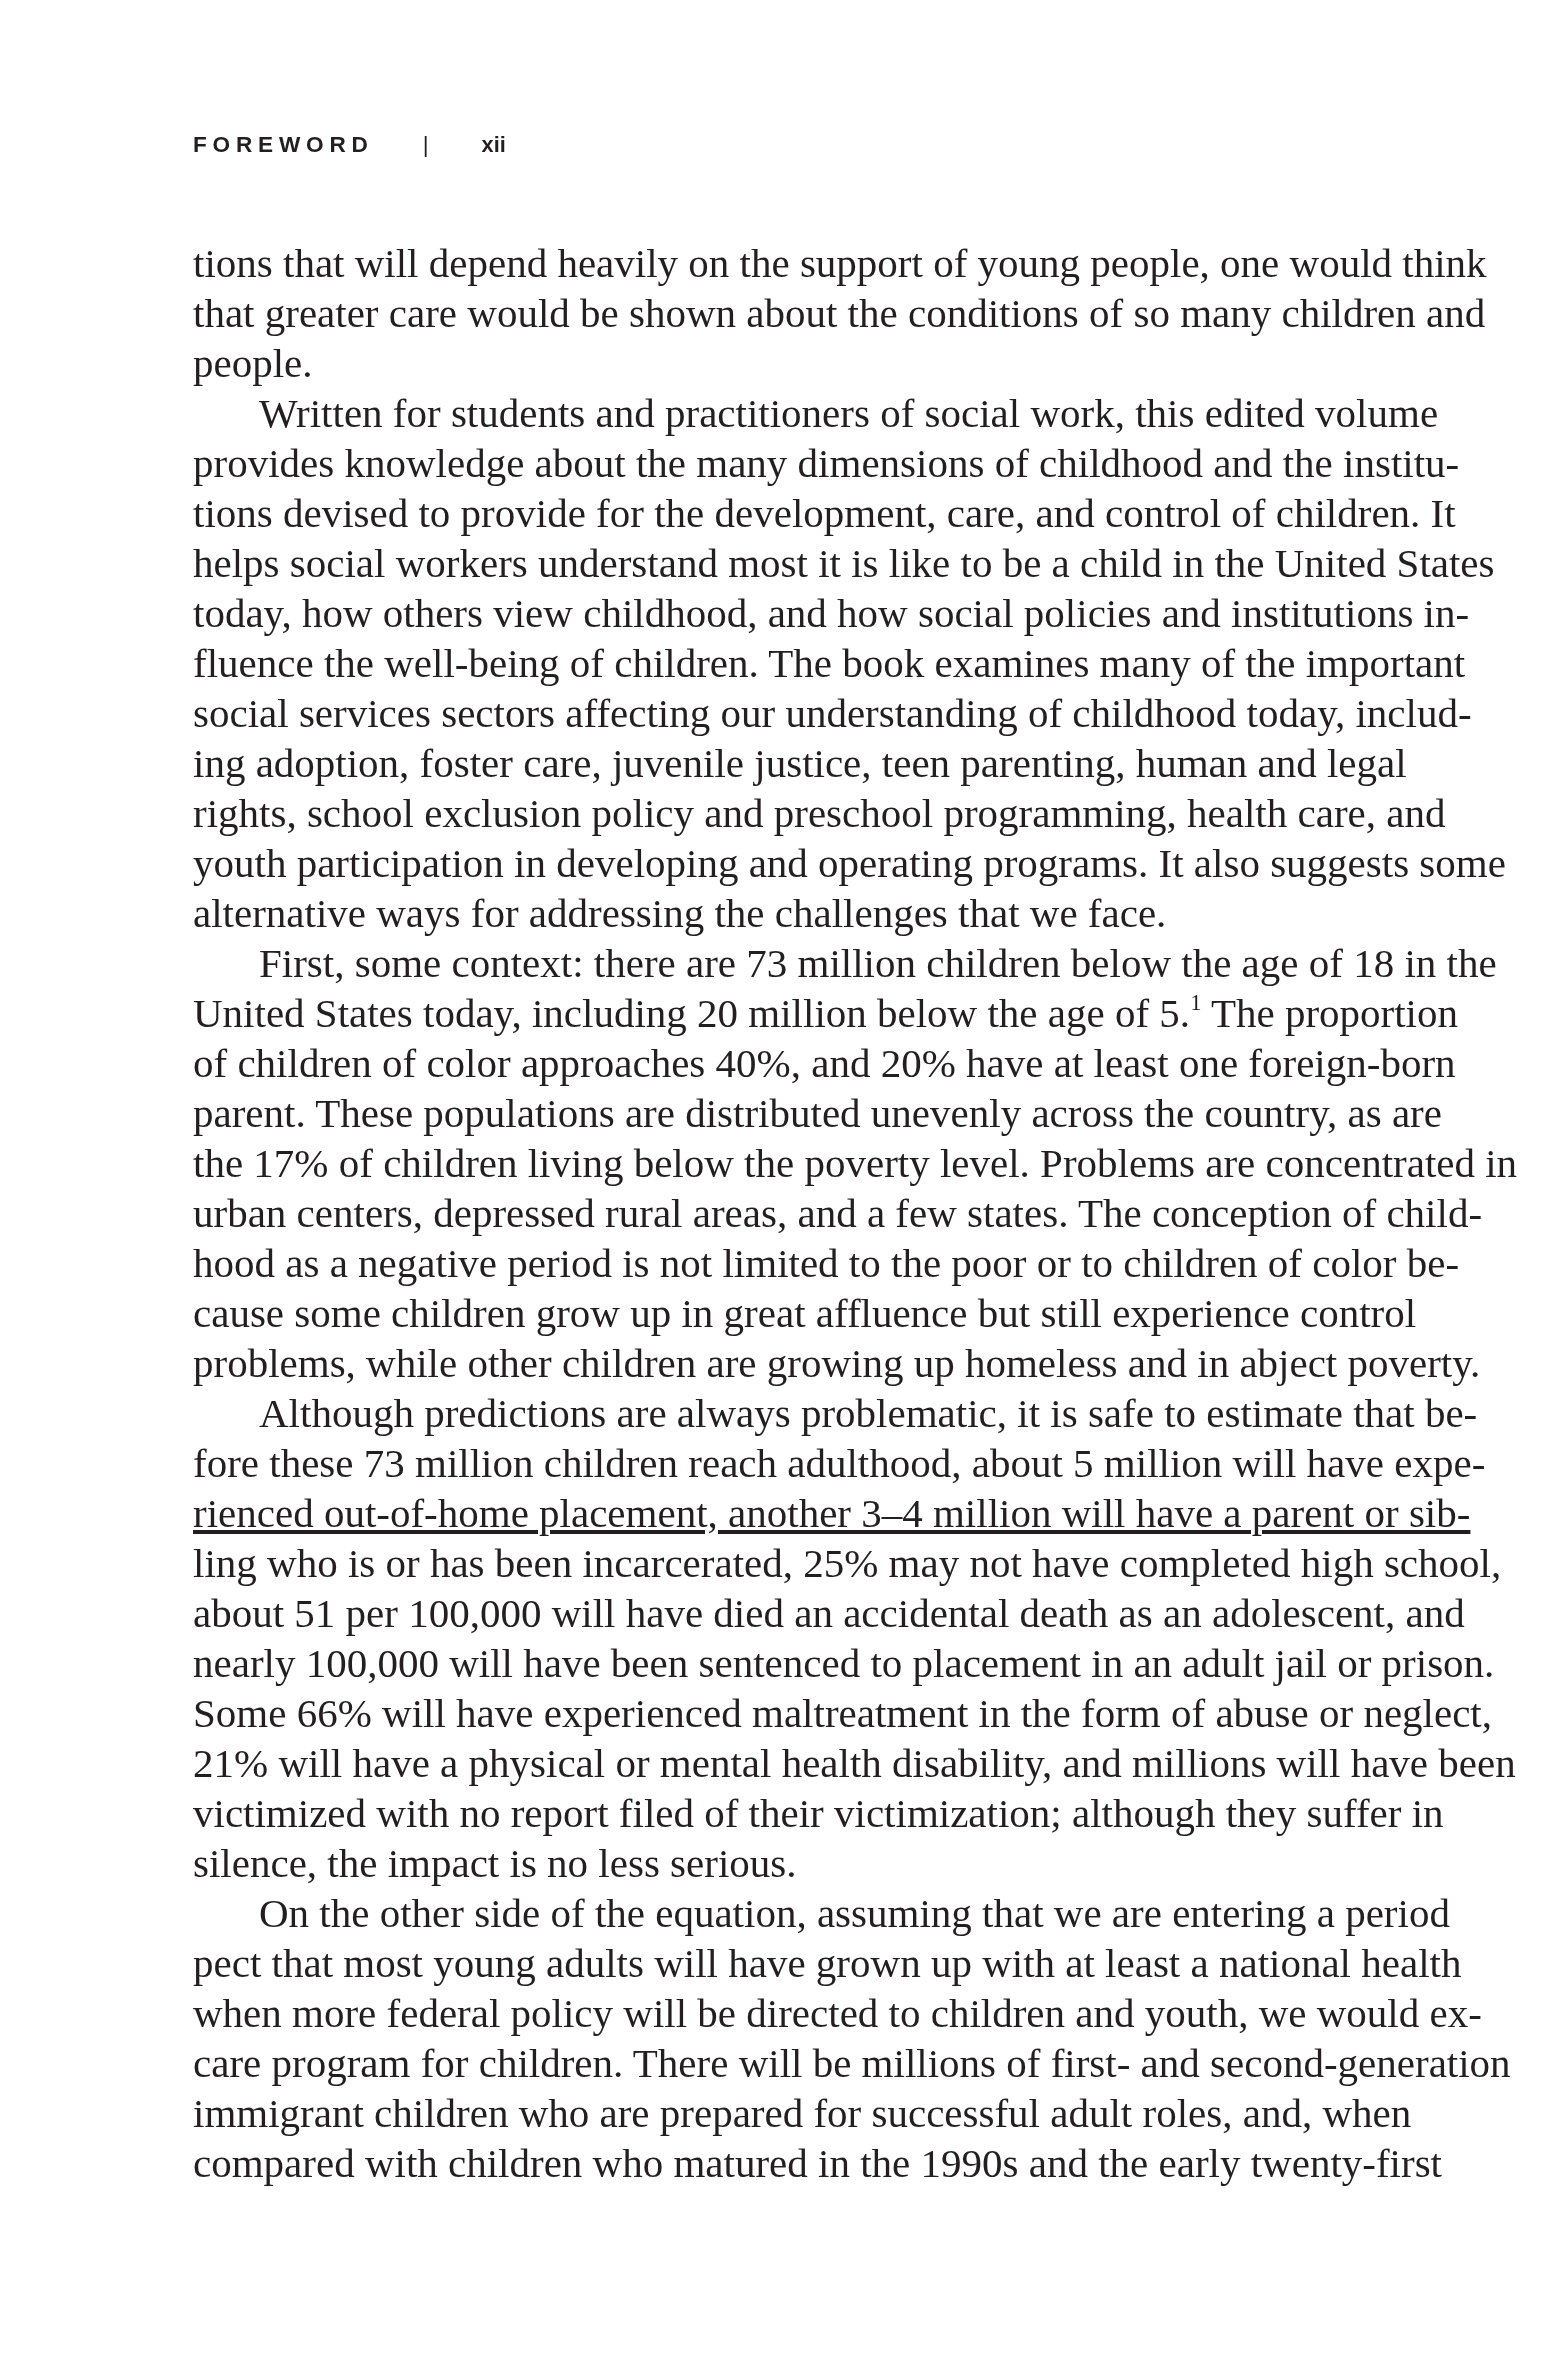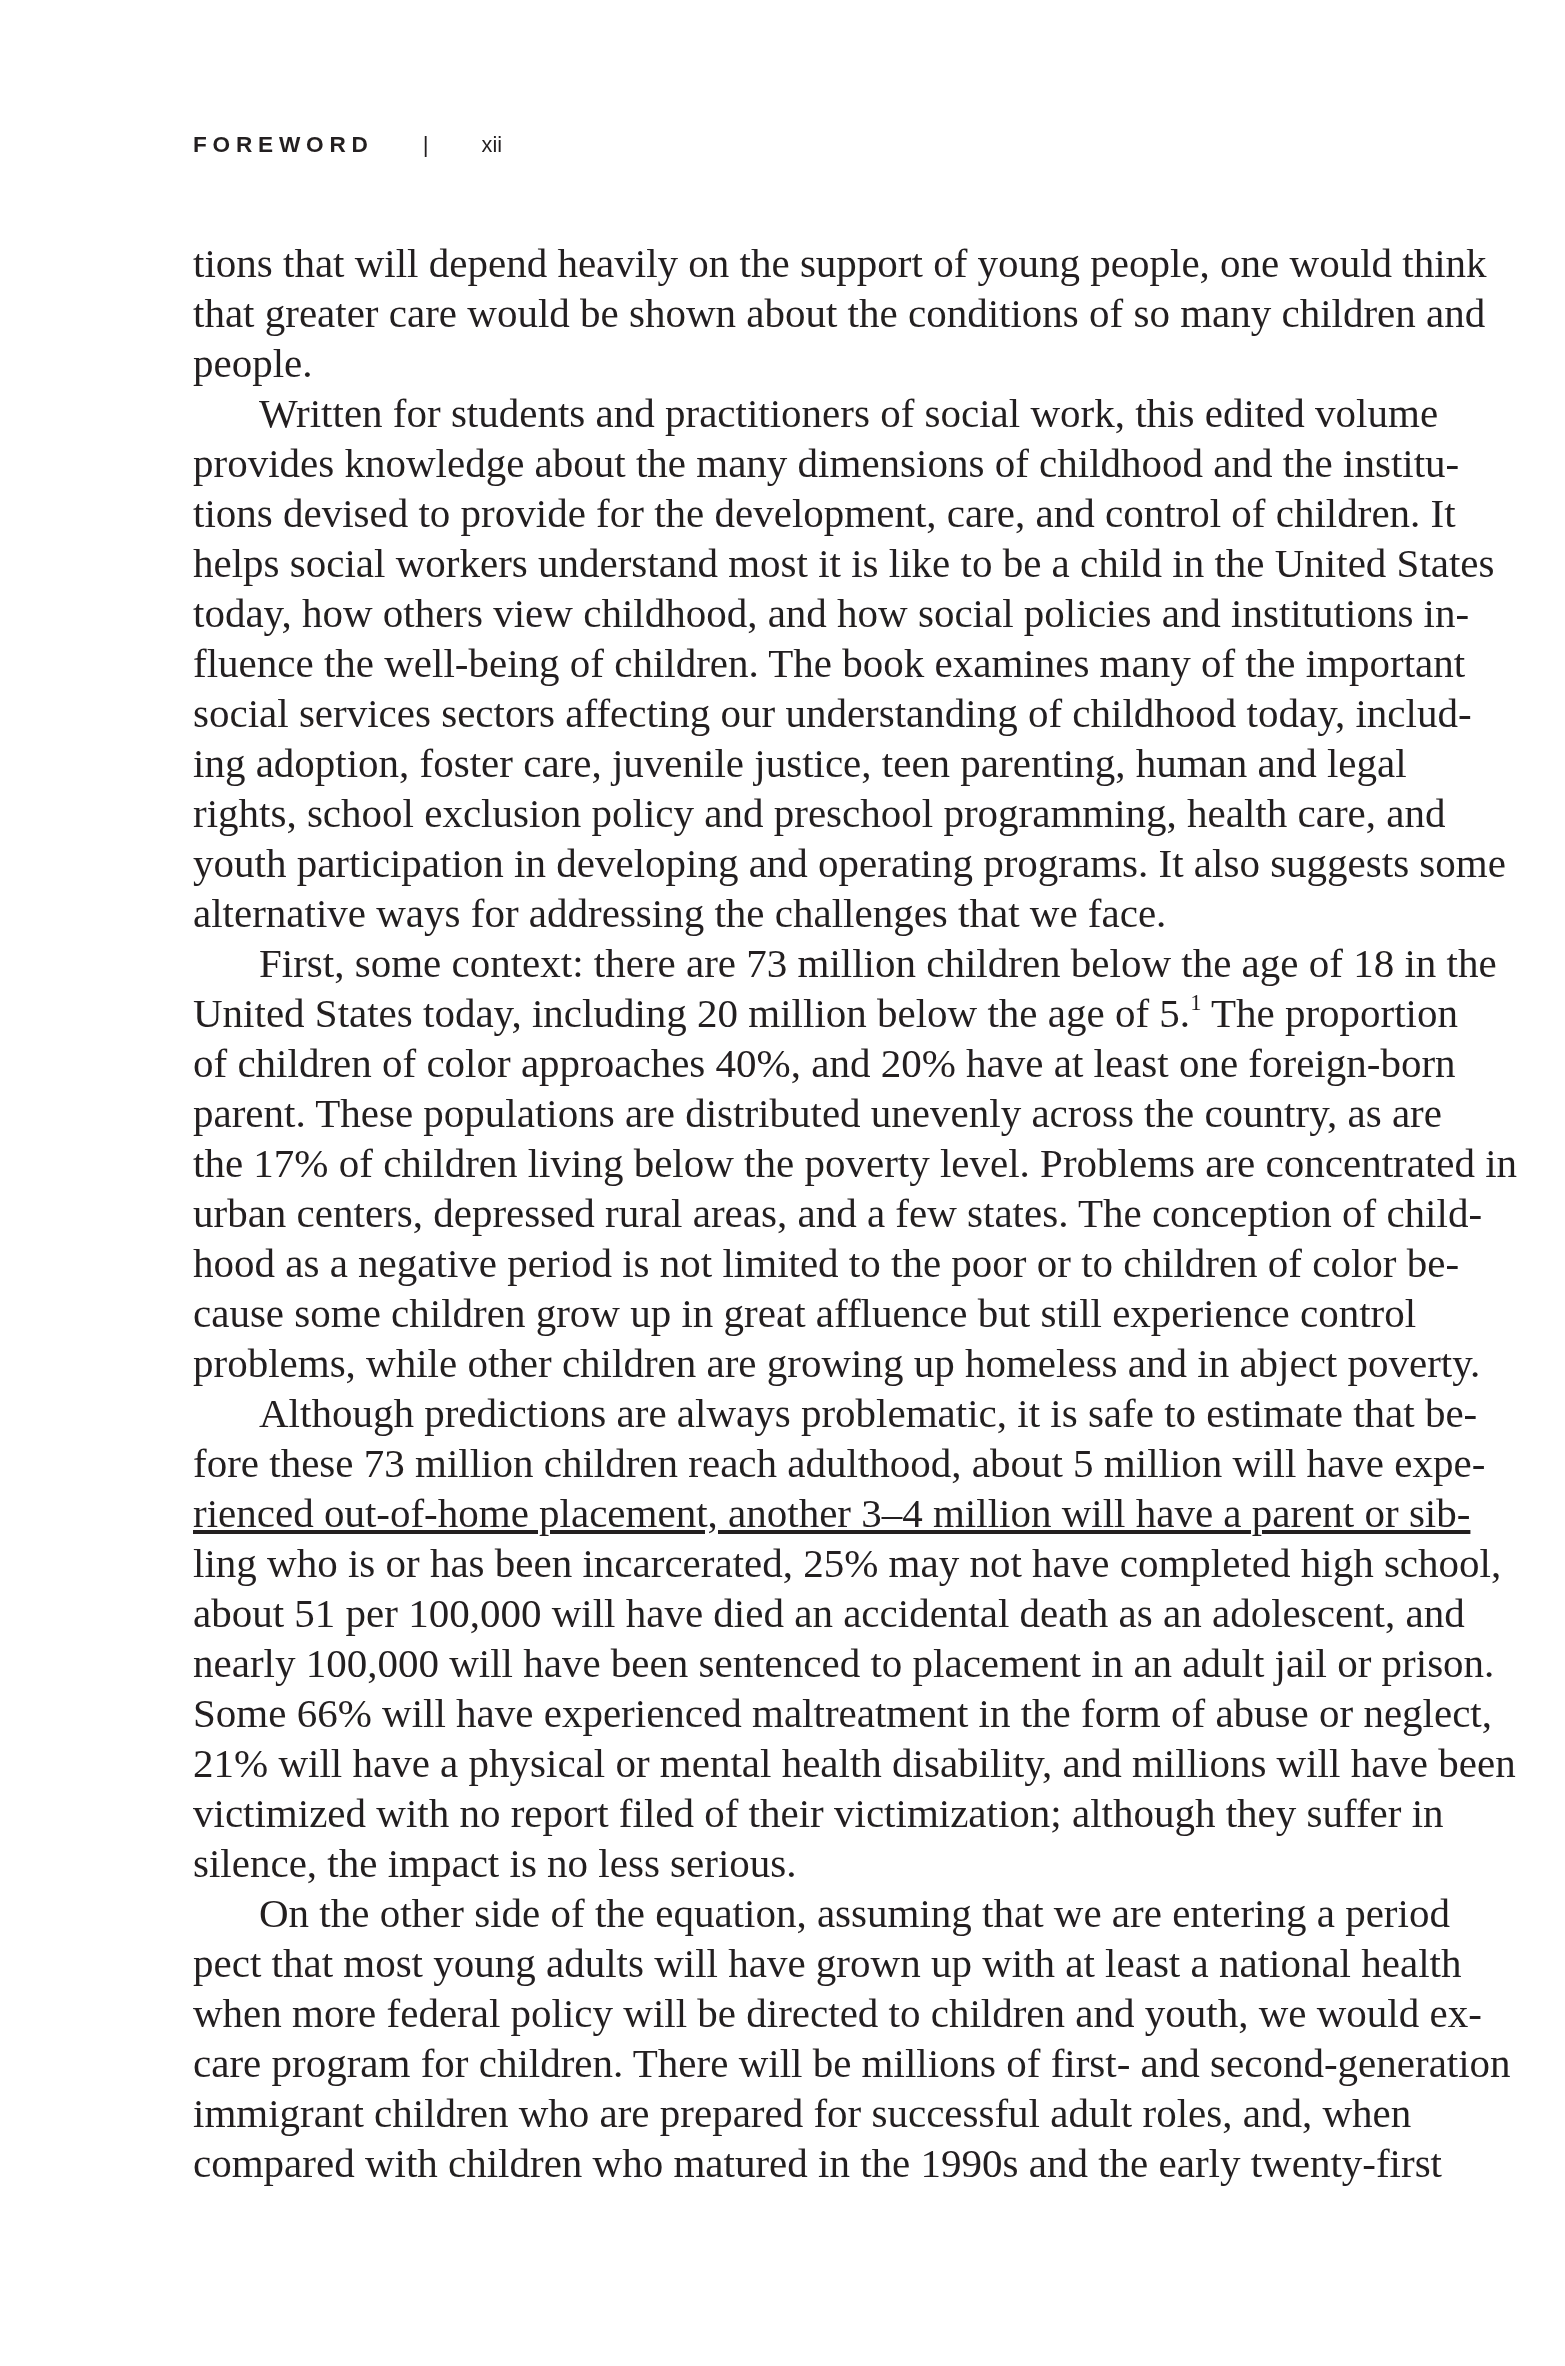--- a/index.html
+++ b/index.html
@@ -31,21 +31,21 @@
     letter-spacing: 5.8px;
   }
   .rh-sep {
     font-size: 22.6px;
     margin-left: 13px;
     margin-right: 17px;
     font-weight: normal;
   }
   .rh-page {
     font-size: 21.7px;
-    font-weight: normal;
+    font-weight: bold;
   }
   .body-text {
     position: absolute;
     left: 193px;
     top: 238px;
     width: 1183px;
     font-family: "Liberation Serif", "DejaVu Serif", serif;
     font-size: 41px;
     line-height: 50px;
   }

